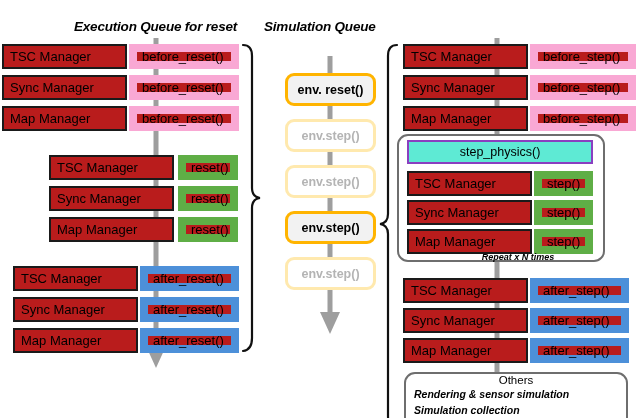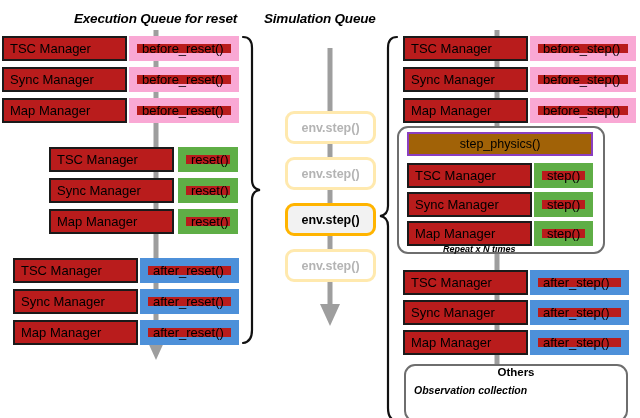--- a/index.html
+++ b/index.html
@@ -1,18 +1,18 @@
 <!DOCTYPE html>
 <html><head>
 <meta charset="utf-8">
 <style>
   html,body{margin:0;padding:0;background:#ffffff;}
   body{width:640px;height:418px;position:relative;overflow:hidden;
        font-family:"Liberation Sans",sans-serif;color:#000;}
-  .stage{position:absolute;left:0;top:8px;width:640px;height:390px;}
+  .stage{position:absolute;left:0;top:16px;width:640px;height:390px;}
 
   .col-title{position:absolute;font-style:italic;font-weight:700;font-size:13.5px;
              white-space:nowrap;letter-spacing:-0.2px;}
 
   
   .abox{position:absolute;box-sizing:border-box;display:flex;align-items:center;
         background:#b91c1c;font-size:13px;line-height:1;}
   .abox span{display:block;width:100%;}
 
   .mgr{border:2px solid #1a1a1a;padding-left:6px;}
@@ -25,27 +25,27 @@
 
   .envbox{position:absolute;box-sizing:border-box;border:3px solid #FFB400;
           border-radius:9px;background:#f2f2f2;display:flex;align-items:center;
           justify-content:center;font-size:12.5px;font-weight:700;z-index:3;}
   .envbox.ghost{border-color:#FFE9AE;background:#ffffff;color:#b4b4b4;font-weight:700;}
 
   .rrect{position:absolute;box-sizing:border-box;border:2.5px solid #6e6e6e;
          border-radius:11px;background:#ffffff;z-index:1;}
 
   .purple{position:absolute;box-sizing:border-box;border:2px solid #8A3FC0;
-          background:#a16207;display:flex;align-items:center;justify-content:center;
+          background:#5eead4;display:flex;align-items:center;justify-content:center;
           font-size:12.5px;z-index:2;}
 
   .note{position:absolute;font-style:italic;font-weight:700;font-size:9px;
-        text-align:left;z-index:2;white-space:nowrap;}
-
-  .others-title{position:absolute;font-size:11.5px;font-weight:700;text-align:center;
+        text-align:center;z-index:2;white-space:nowrap;}
+
+  .others-title{position:absolute;font-size:11.5px;font-weight:400;text-align:center;
                 width:100%;left:0;z-index:2;}
   .others-line{position:absolute;font-style:italic;font-weight:700;font-size:10.5px;
                white-space:nowrap;z-index:2;}
 
   svg.deco{position:absolute;left:0;top:0;width:640px;height:418px;pointer-events:none;}
   svg.under{z-index:0;}
   svg.over{z-index:4;}
 </style>
 </head>
 <body>
@@ -122,20 +122,23 @@
     <span>after_reset()</span>
     </div>
 
   <div class="abox mgr" style="left:13px;top:312px;width:125px;height:25px;z-index:2;">
     <span>Map Manager</span>
     </div>
   <div class="abox hook blue" style="left:140px;top:312px;width:99px;height:25px;z-index:2;">
     <span>after_reset()</span>
     </div>
 
+  <div class="envbox" style="left:285px;top:57px;width:91px;height:33px;">
+    <span>env. reset()</span>
+    </div>
 
   <div class="envbox ghost" style="left:285px;top:103px;width:91px;height:33px;">
     <span>env.step()</span>
     </div>
 
   <div class="envbox ghost" style="left:285px;top:149px;width:91px;height:33px;">
     <span>env.step()</span>
     </div>
 
   <div class="envbox" style="left:285px;top:195px;width:91px;height:33px;">
@@ -213,21 +216,22 @@
   <div class="abox mgr" style="left:403px;top:322px;width:125px;height:25px;z-index:2;">
     <span>Map Manager</span>
     </div>
   <div class="abox hook blue" style="left:530px;top:322px;width:99px;height:25px;z-index:2;">
     <span>after_step()</span>
     </div>
 
   <div class="rrect" style="left:404px;top:356px;width:224px;height:58px;"></div>
   <div style="position:absolute;left:404px;top:358px;width:224px;z-index:2;">
     <div class="others-title" style="position:relative;top:0;">Others</div>
-    <div class="others-line" style="position:relative;left:10px;top:6px;">Observation collection</div>
+    <div class="others-line" style="position:relative;left:10px;top:2px;">Rendering &amp; sensor simulation</div>
+    <div class="others-line" style="position:relative;left:10px;top:6px;">Simulation collection</div>
   </div>
 
   <svg class="deco over" viewBox="0 0 640 418">
 
     <path d="M 243 29
              Q 252 29 252 40
              L 252 172
              Q 252 181 260 182
              Q 252 183 252 192
              L 252 322

